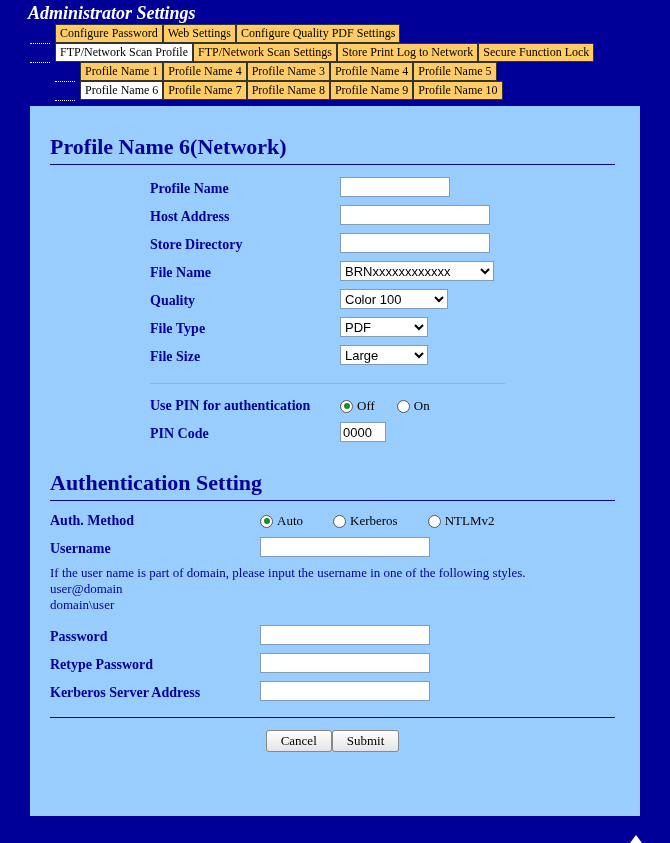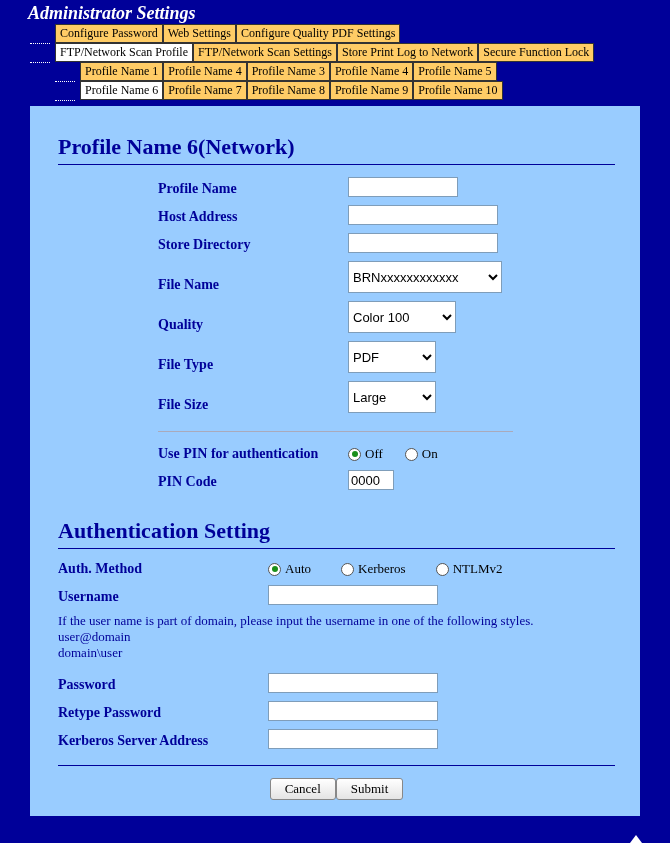--- a/index.html
+++ b/index.html
@@ -48,21 +48,21 @@
     color: #000;
     white-space: nowrap;
     cursor: pointer;
   }
   .nav-item.active {
     background: #fff;
   }
   .content-panel {
     background: #99ccff;
     margin: 0 30px 30px 30px;
-    padding: 14px 25px 20px 28px;
+    padding: 14px 25px 20px 20px;
     height: 710px;
   }
   .section-heading {
     color: #000099;
     font-weight: bold;
     font-size: 22px;
     margin: 14px 0 4px 0;
   }
   hr.blue {
     border: none;
@@ -92,21 +92,21 @@
   input[type=text], input[type=password] {
     border: 1px solid #7f9db9;
     padding: 1px 2px;
     font-size: 13px;
     height: 20px;
   }
   select {
     border: 1px solid #7f9db9;
     background: #fff;
     font-size: 13px;
-    height: 32px;
+    height: 20px;
   }
   .radio-cell { display: flex; align-items: center; margin-right: 22px; color:#000; font-size:13px;}
   .radio-dot {
     width: 13px; height: 13px; border-radius: 50%;
     border: 1px solid #555; background:#fff; display:inline-flex;
     align-items:center; justify-content:center; margin-right:4px;
     cursor:pointer;
   }
   .radio-dot.sel::after{
     content:""; width:6px; height:6px; border-radius:50%;

